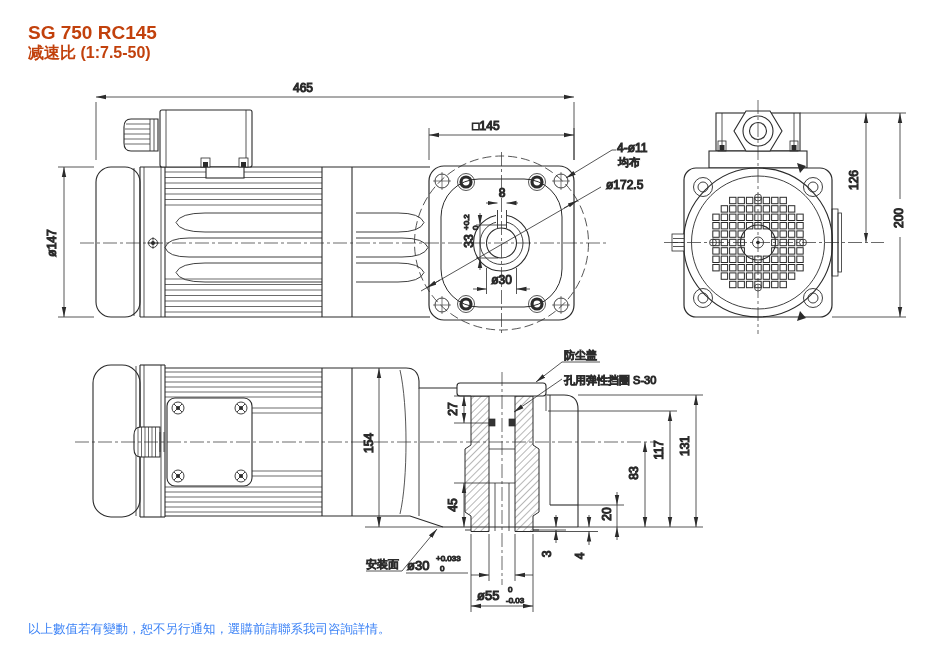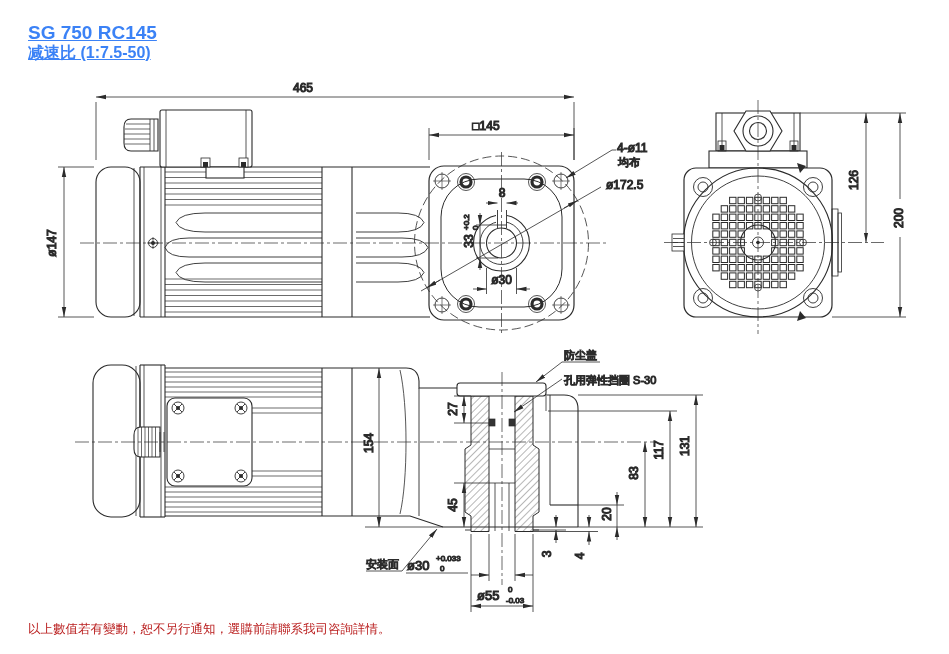--- a/index.html
+++ b/index.html
@@ -1,21 +1,21 @@
 <!DOCTYPE html>
 <html><head>
 <meta charset="utf-8">
 <style>
   html,body{margin:0;padding:0;background:#ffffff;}
   #stage{position:relative;width:949px;height:654px;background:#fff;overflow:hidden;
          font-family:"Liberation Sans", sans-serif;}
   #title{position:absolute;left:28px;top:22px;line-height:1.15;}
   #title .l1{font-size:19px;font-weight:bold;}
   #title .l2{font-size:16px;font-weight:bold;}
-  #footer{position:absolute;left:28px;top:621px;font-size:12.5px;color:#b91c1c;}
+  #footer{position:absolute;left:28px;top:621px;font-size:12.5px;color:#3b82f6;}
   svg{position:absolute;left:0;top:0;}
   text{font-family:"Liberation Sans", sans-serif;fill:#1c1c1c;}
   .dim{font-size:12px;}
   .dimS{font-size:8px;}
   .cjk{font-size:11px;}
 </style>
 </head>
 <body>
 
 <div id="stage">
@@ -611,20 +611,20 @@
   <g stroke-width="0.8">
     <line x1="562" y1="379" x2="514" y2="412" marker-end="url(#ar)"></line>
   </g>
   <text class="cjk" x="564" y="384">孔用弹性挡圈 S-30</text>
 
   <line x1="75" y1="442" x2="656" y2="442" stroke-width="0.7" stroke-dasharray="14 3 3 3"></line>
   <line x1="502" y1="372" x2="502" y2="585" stroke-width="0.7" stroke-dasharray="14 3 3 3"></line>
 </g>
 </svg>
 
-<div id="title" style="color: #3b82f6; text-decoration: underline;">
+<div id="title" style="color: #c2410c;">
   <div class="l1">SG 750 RC145</div>
   <div class="l2">减速比 (1:7.5-50)</div>
 </div>
 
 <div id="footer">以上數值若有變動，恕不另行通知，選購前請聯系我司咨詢詳情。</div>
 
 </div>
 
 </body></html>

